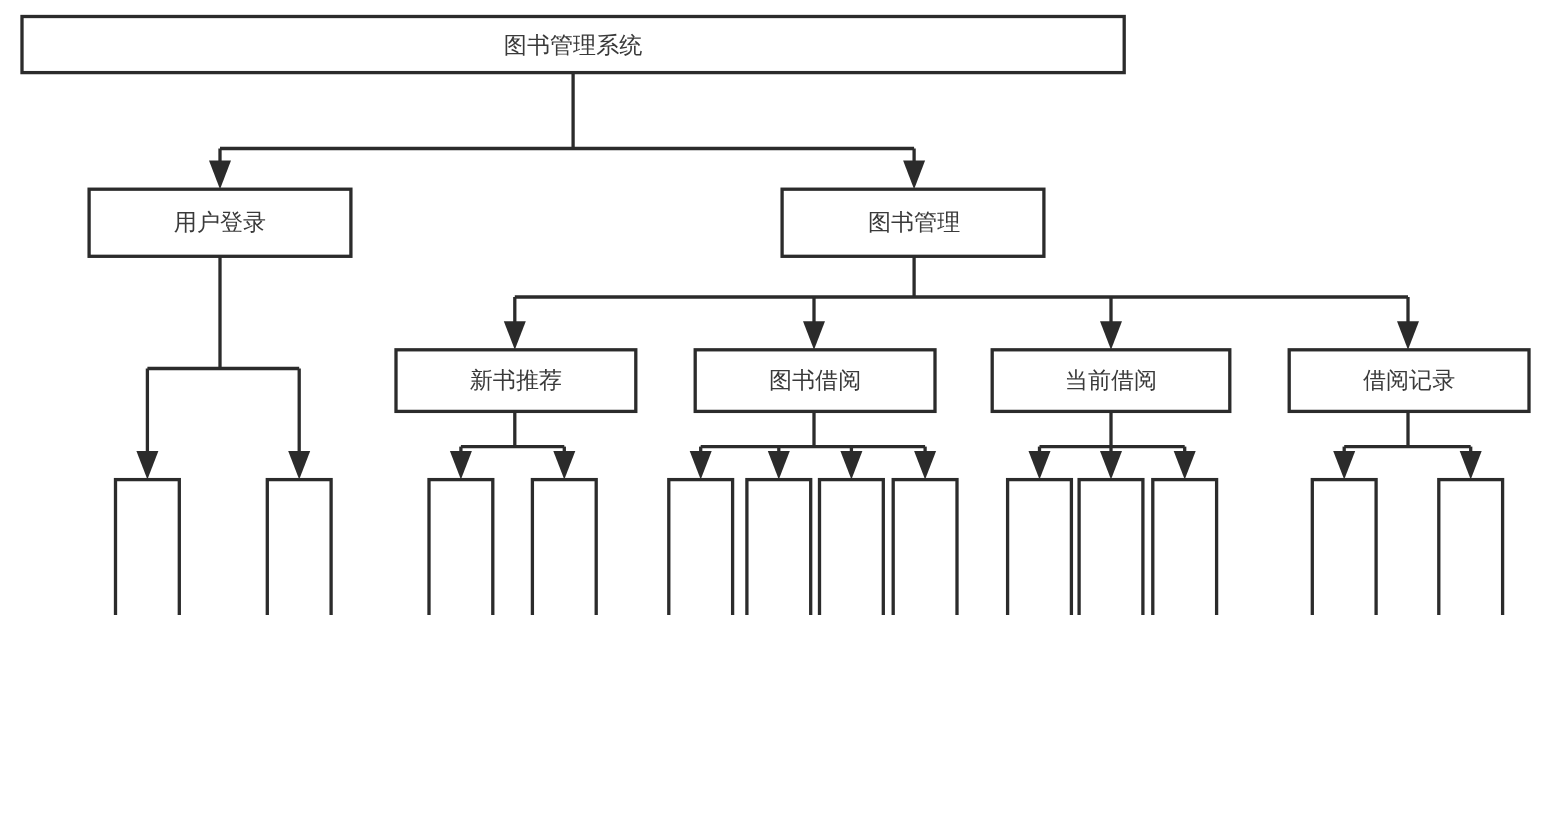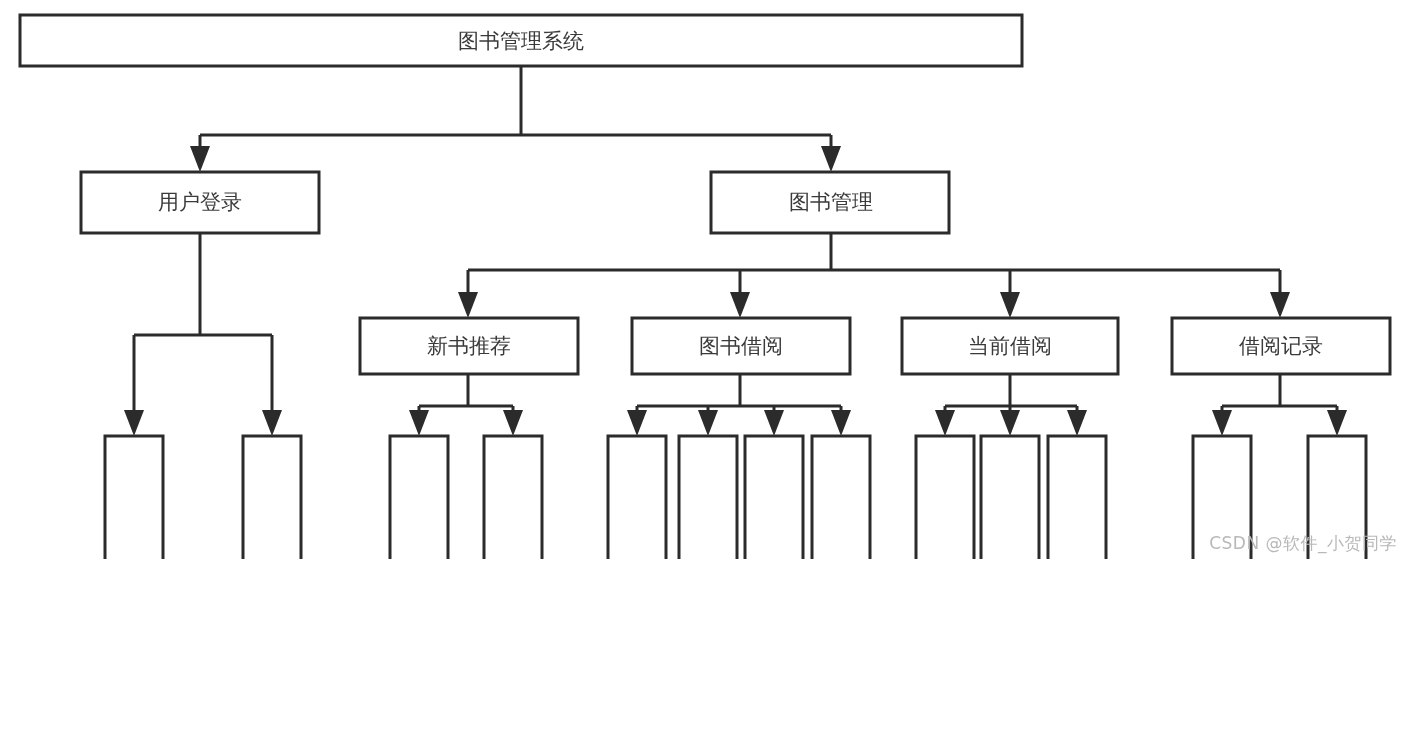--- a/index.html
+++ b/index.html
@@ -206,15 +206,14 @@
   <div class="vlabel-wrap" style="left:608px; top:448px; width:58px; height:282px;">查询图书</div>
   <div class="vlabel-wrap" style="left:679px; top:442px; width:58px; height:292px; align-items:flex-start;">新增图书（管理员）</div>
   <div class="vlabel-wrap" style="left:745px; top:442px; width:58px; height:292px; align-items:flex-start;">编辑图书（管理员）</div>
   <div class="vlabel-wrap" style="left:812px; top:448px; width:58px; height:282px;">借阅图书</div>
   <div class="vlabel-wrap" style="left:916px; top:448px; width:58px; height:282px;">查询图书</div>
   <div class="vlabel-wrap" style="left:981px; top:448px; width:58px; height:282px;">归还图书</div>
   <div class="vlabel-wrap" style="left:1048px; top:442px; width:58px; height:292px; align-items:flex-start;">确认归还（管理员）</div>
   <div class="vlabel-wrap" style="left:1193px; top:448px; width:58px; height:282px;">新增借阅记录</div>
   <div class="vlabel-wrap" style="left:1308px; top:448px; width:58px; height:282px;">查询借阅记录</div>
 
-  <div class="watermark">CSDN @软件_小贺同学</div>
 
 </div>
 
 </body></html>

